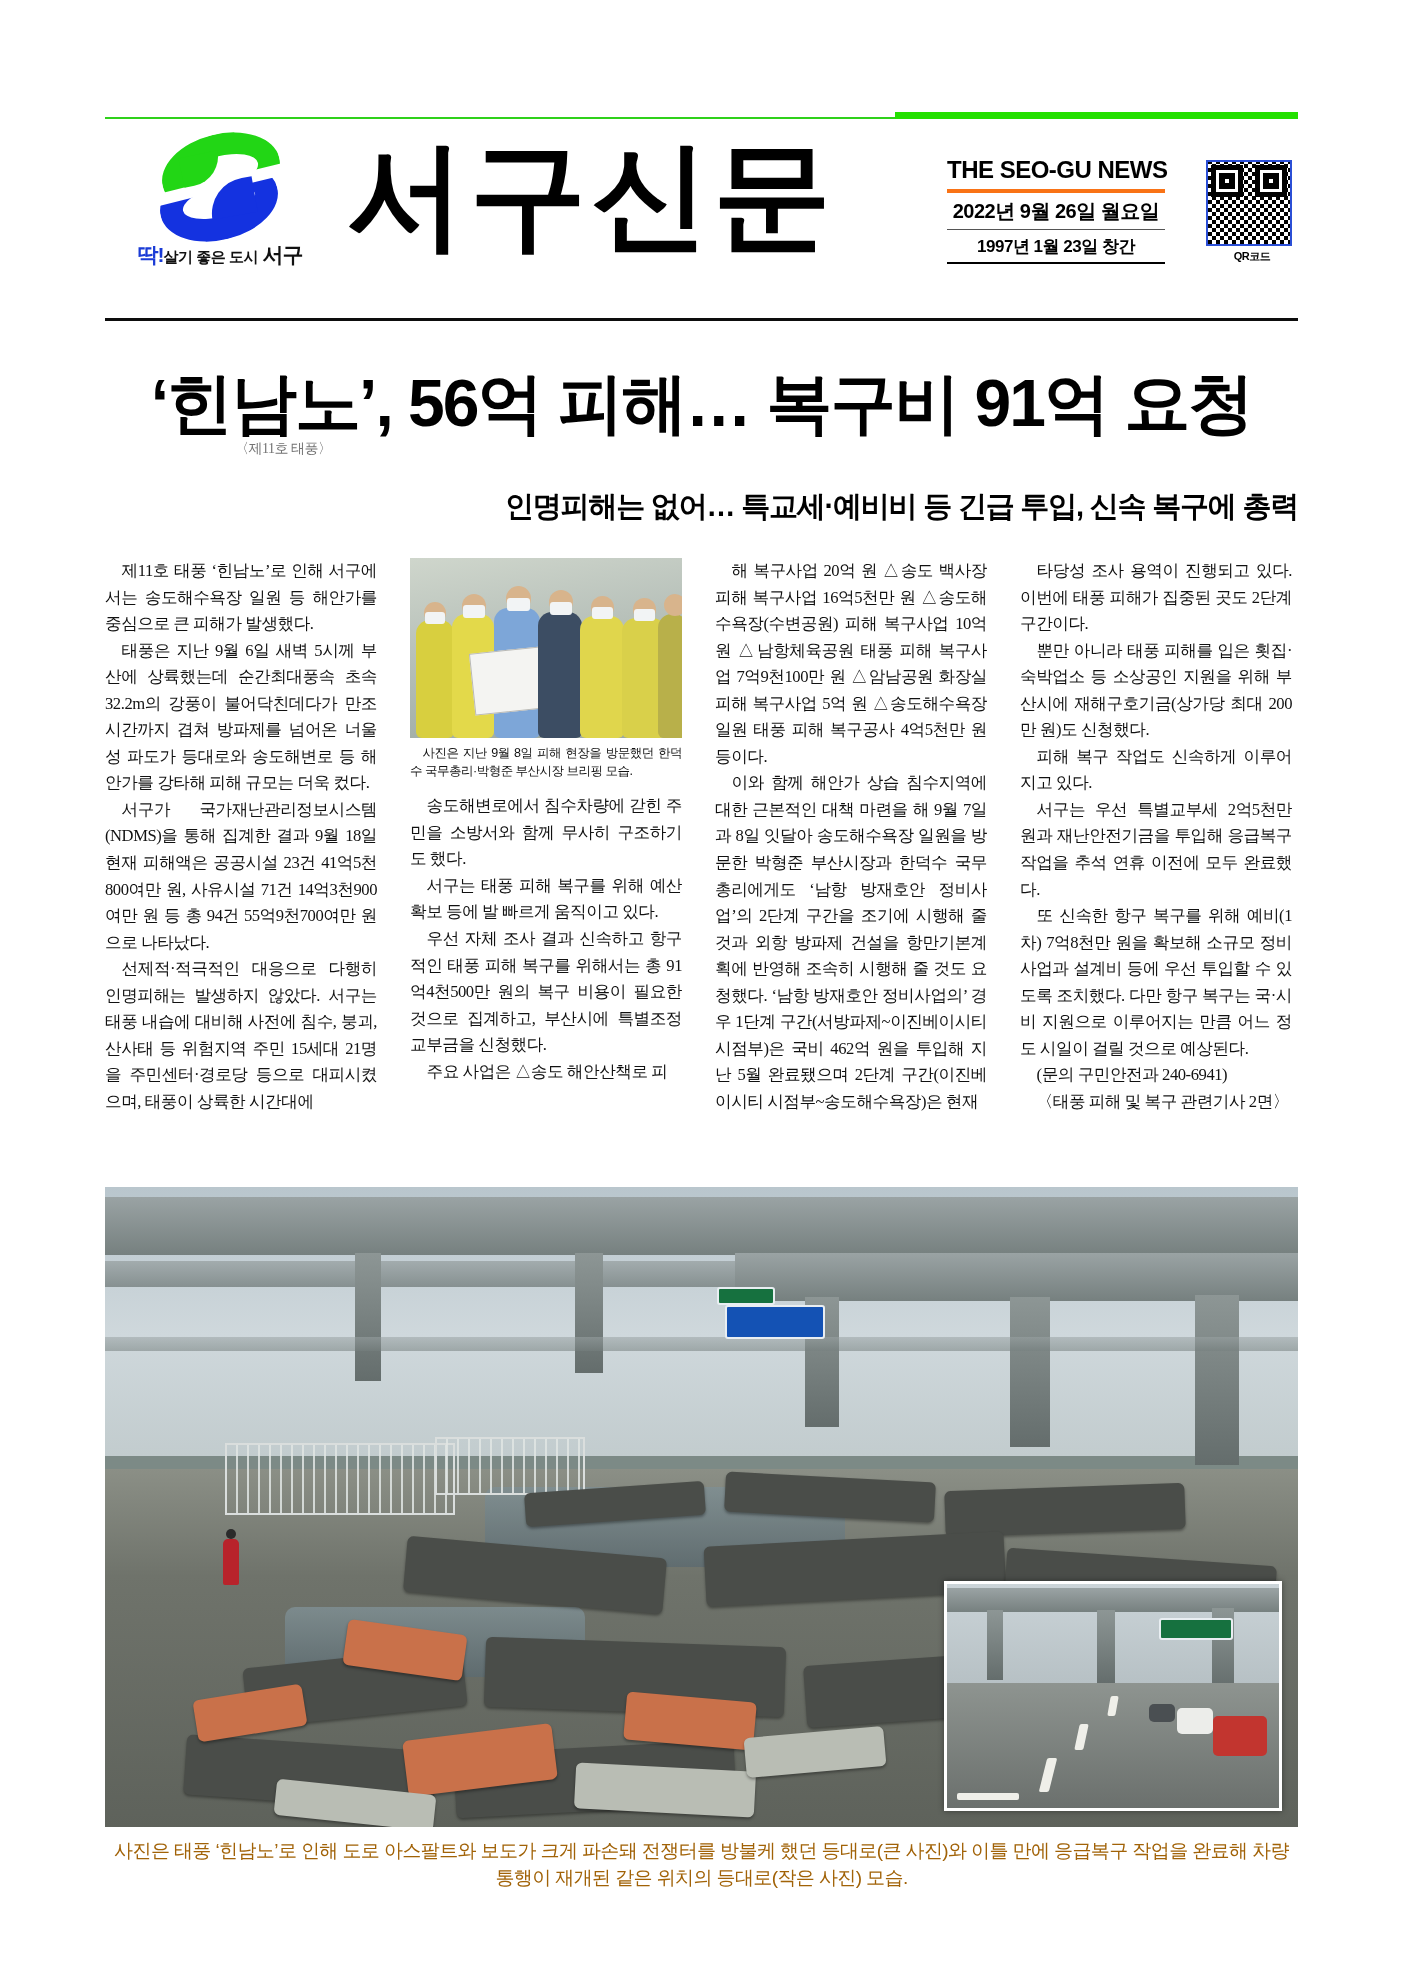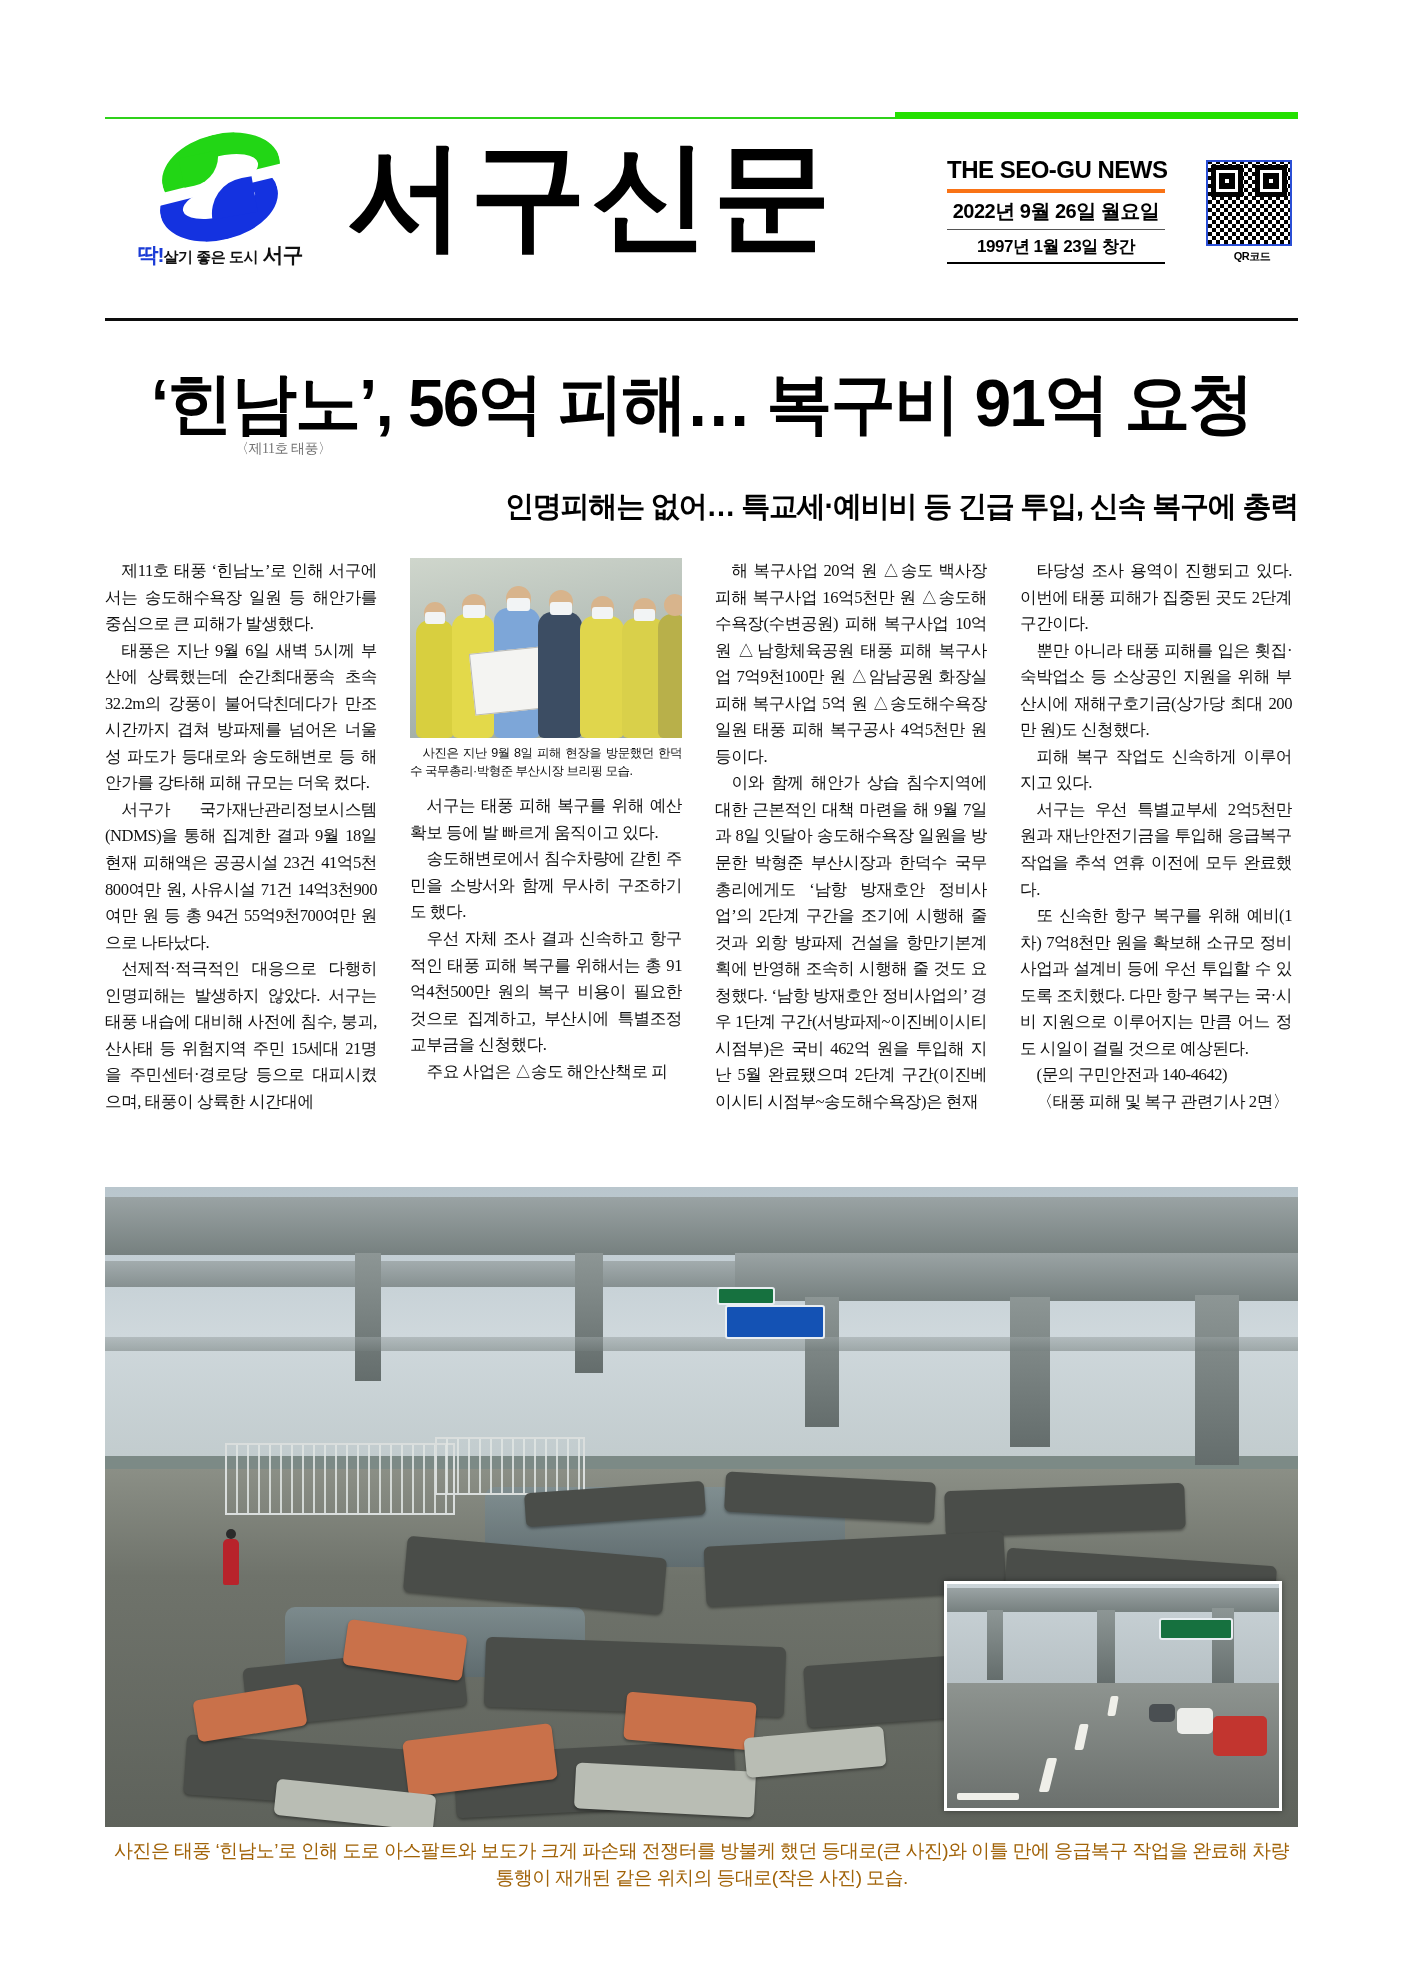--- a/index.html
+++ b/index.html
@@ -487,38 +487,38 @@
         <div class="ph-mask" style="left:182px;top:49px;  width:21px; height:12px;"></div>
 
         <div class="ph-person" style="left:212px;top:60px;  width:44px; height:120px; background:#d9d04a;"></div>
         <div class="ph-head" style="left:223px;top:40px;  width:23px; height:23px;"></div>
         <div class="ph-mask" style="left:224px;top:51px;  width:21px; height:12px;"></div>
 
         <div class="ph-person" style="left:248px;top:56px;  width:30px; height:124px; background:#b8b04a;"></div>
         <div class="ph-head" style="left:254px;top:36px;  width:22px; height:22px;"></div>
       </div>
       <div class="ph-caption">사진은 지난 9월 8일 피해 현장을 방문했던 한덕수 국무총리·박형준 부산시장 브리핑 모습.</div>
+      <p>송도해변로에서 침수차량에 갇힌 주민을 소방서와 함께 무사히 구조하기도 했다.</p>
       <p>서구는 태풍 피해 복구를 위해 예산 확보 등에 발 빠르게 움직이고 있다.</p>
-      <p>송도해변로에서 침수차량에 갇힌 주민을 소방서와 함께 무사히 구조하기도 했다.</p>
       <p>우선 자체 조사 결과 신속하고 항구적인 태풍 피해 복구를 위해서는 총 91억4천500만 원의 복구 비용이 필요한 것으로 집계하고, 부산시에 특별조정교부금을 신청했다.</p>
       <p>주요 사업은 △송도 해안산책로 피</p>
     </div>
 
     <div class="col">
       <p>해 복구사업 20억 원 △송도 백사장 피해 복구사업 16억5천만 원 △송도해수욕장(수변공원) 피해 복구사업 10억 원 △남항체육공원 태풍 피해 복구사업 7억9천100만 원 △암남공원 화장실 피해 복구사업 5억 원 △송도해수욕장 일원 태풍 피해 복구공사 4억5천만 원 등이다.</p>
       <p>이와 함께 해안가 상습 침수지역에 대한 근본적인 대책 마련을 해 9월 7일과 8일 잇달아 송도해수욕장 일원을 방문한 박형준 부산시장과 한덕수 국무총리에게도 ‘남항 방재호안 정비사업’의 2단계 구간을 조기에 시행해 줄 것과 외항 방파제 건설을 항만기본계획에 반영해 조속히 시행해 줄 것도 요청했다. ‘남항 방재호안 정비사업의’ 경우 1단계 구간(서방파제~이진베이시티 시점부)은 국비 462억 원을 투입해 지난 5월 완료됐으며 2단계 구간(이진베이시티 시점부~송도해수욕장)은 현재</p>
     </div>
 
     <div class="col">
       <p>타당성 조사 용역이 진행되고 있다. 이번에 태풍 피해가 집중된 곳도 2단계 구간이다.</p>
       <p>뿐만 아니라 태풍 피해를 입은 횟집·숙박업소 등 소상공인 지원을 위해 부산시에 재해구호기금(상가당 최대 200만 원)도 신청했다.</p>
       <p>피해 복구 작업도 신속하게 이루어지고 있다.</p>
       <p>서구는 우선 특별교부세 2억5천만 원과 재난안전기금을 투입해 응급복구작업을 추석 연휴 이전에 모두 완료했다.</p>
       <p>또 신속한 항구 복구를 위해 예비(1차) 7억8천만 원을 확보해 소규모 정비사업과 설계비 등에 우선 투입할 수 있도록 조치했다. 다만 항구 복구는 국·시비 지원으로 이루어지는 만큼 어느 정도 시일이 걸릴 것으로 예상된다.</p>
-      <p>(문의 구민안전과 140-4642)</p>
+      <p>(문의 구민안전과 240-6941)</p>
       <p>〈태풍 피해 및 복구 관련기사 2면〉</p>
     </div>
   </div>
 
   <div class="main-photo">
     <div class="sky"></div>
 
     <div class="ovp" style="left:0; top:10px; width:1193px; height:58px;"></div>
     <div class="ovp" style="left:0; top:74px; width:760px; height:26px; opacity:.8;"></div>
     <div class="ovp" style="left:630px; top:66px; width:563px; height:48px;"></div>

